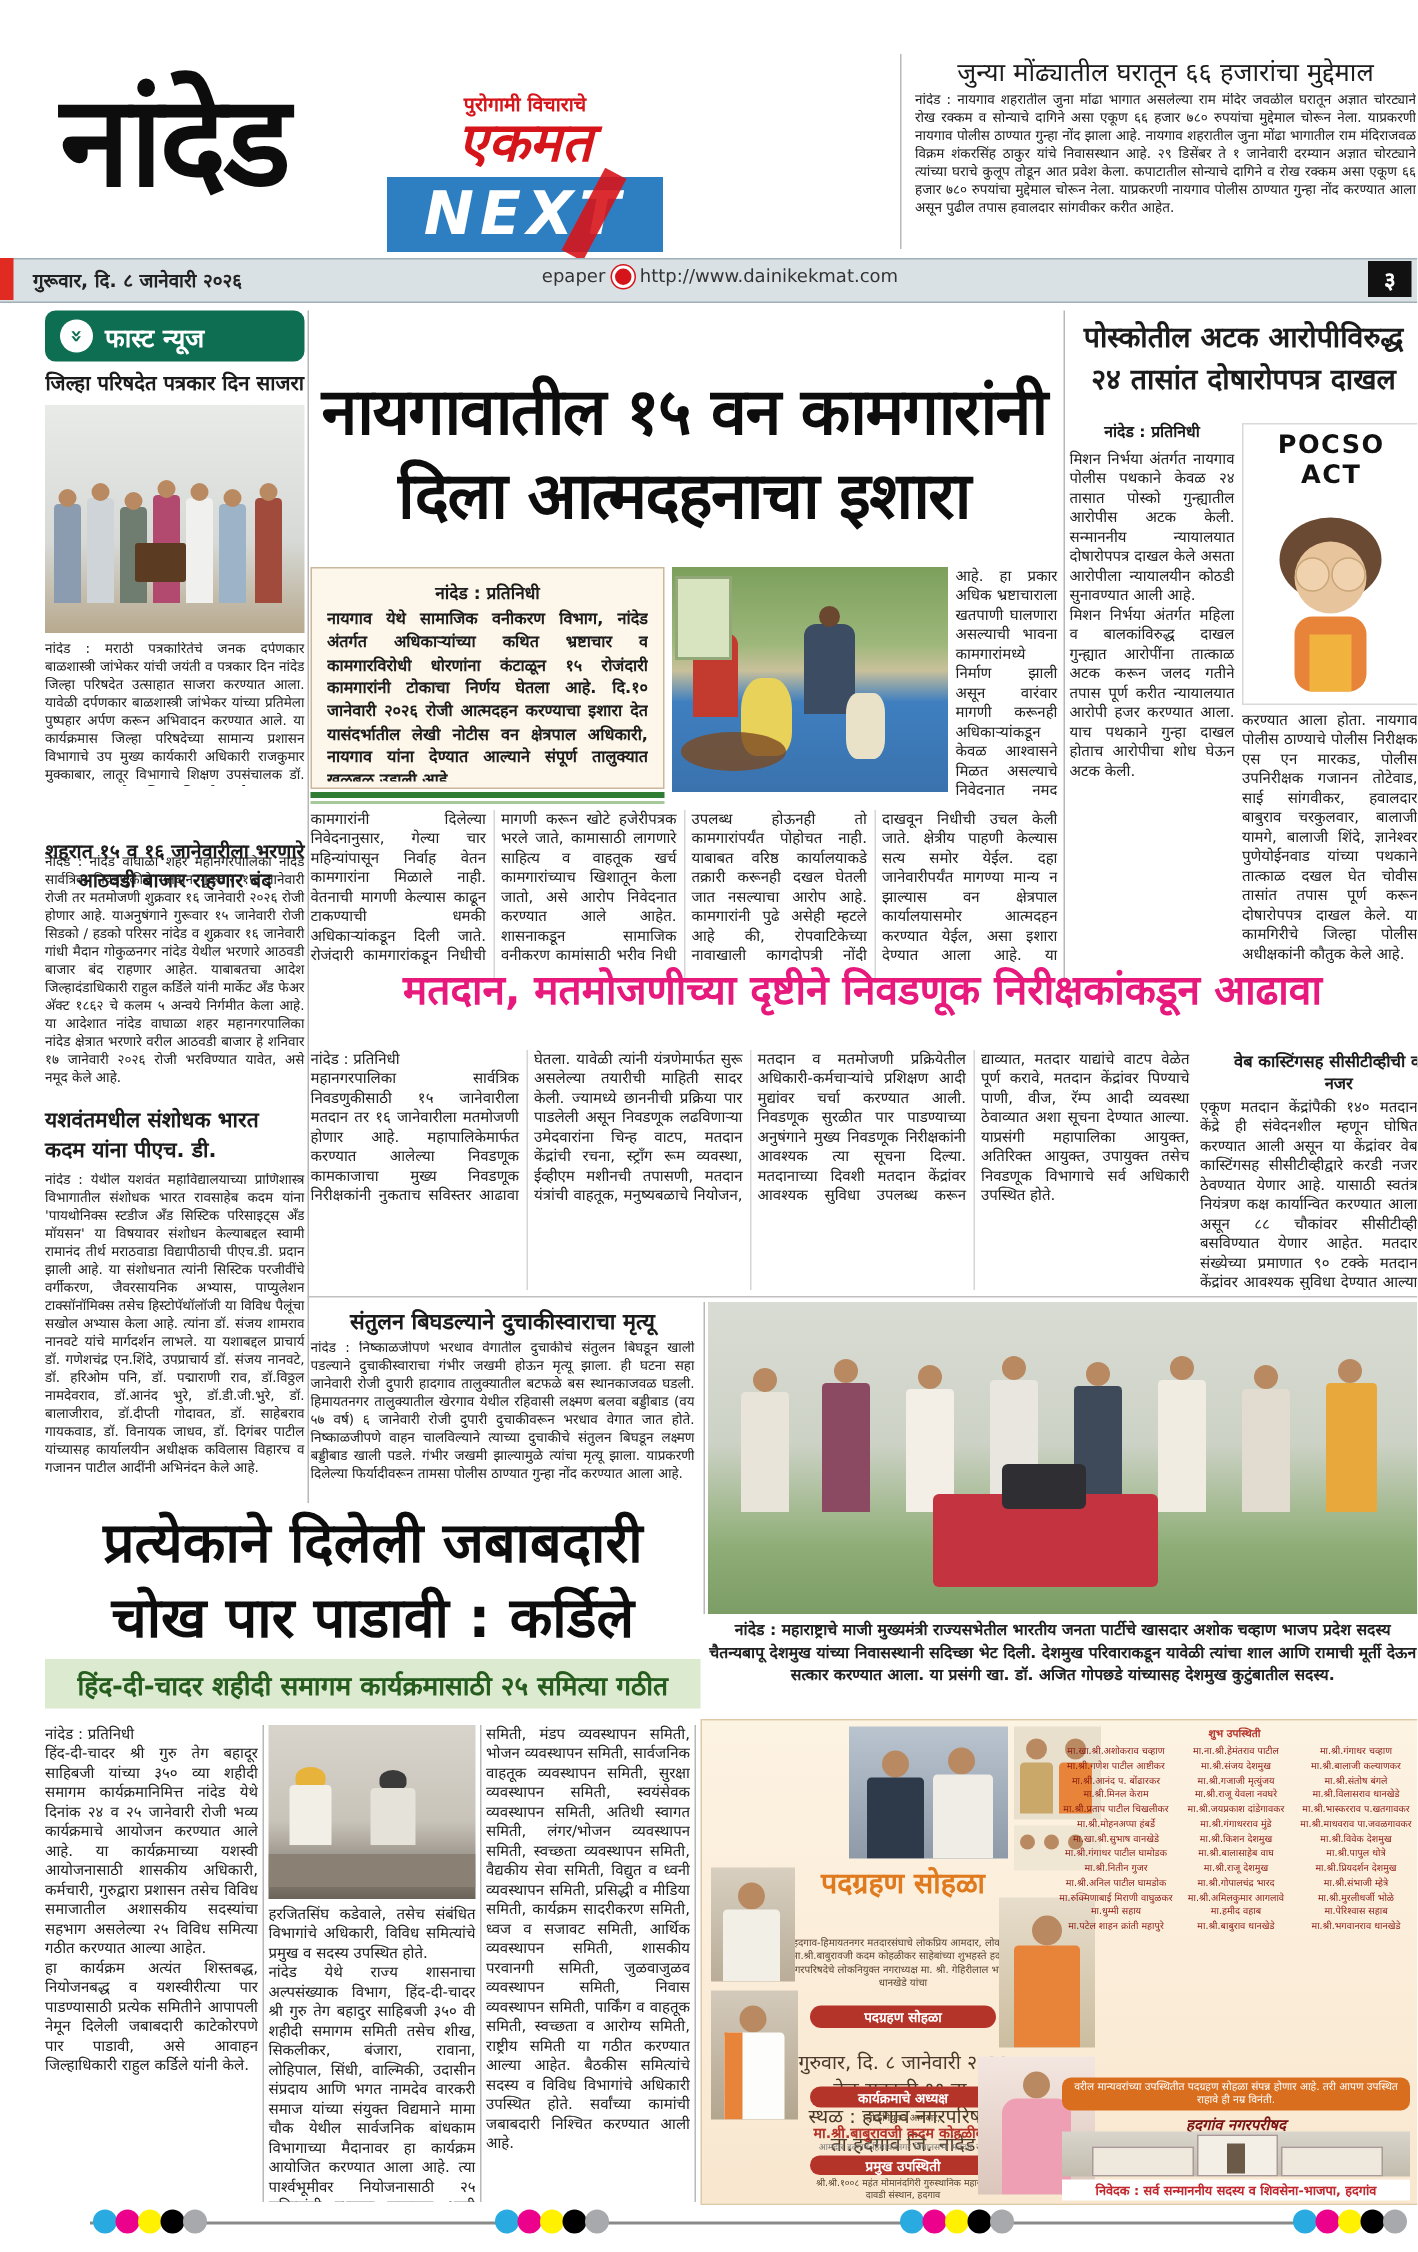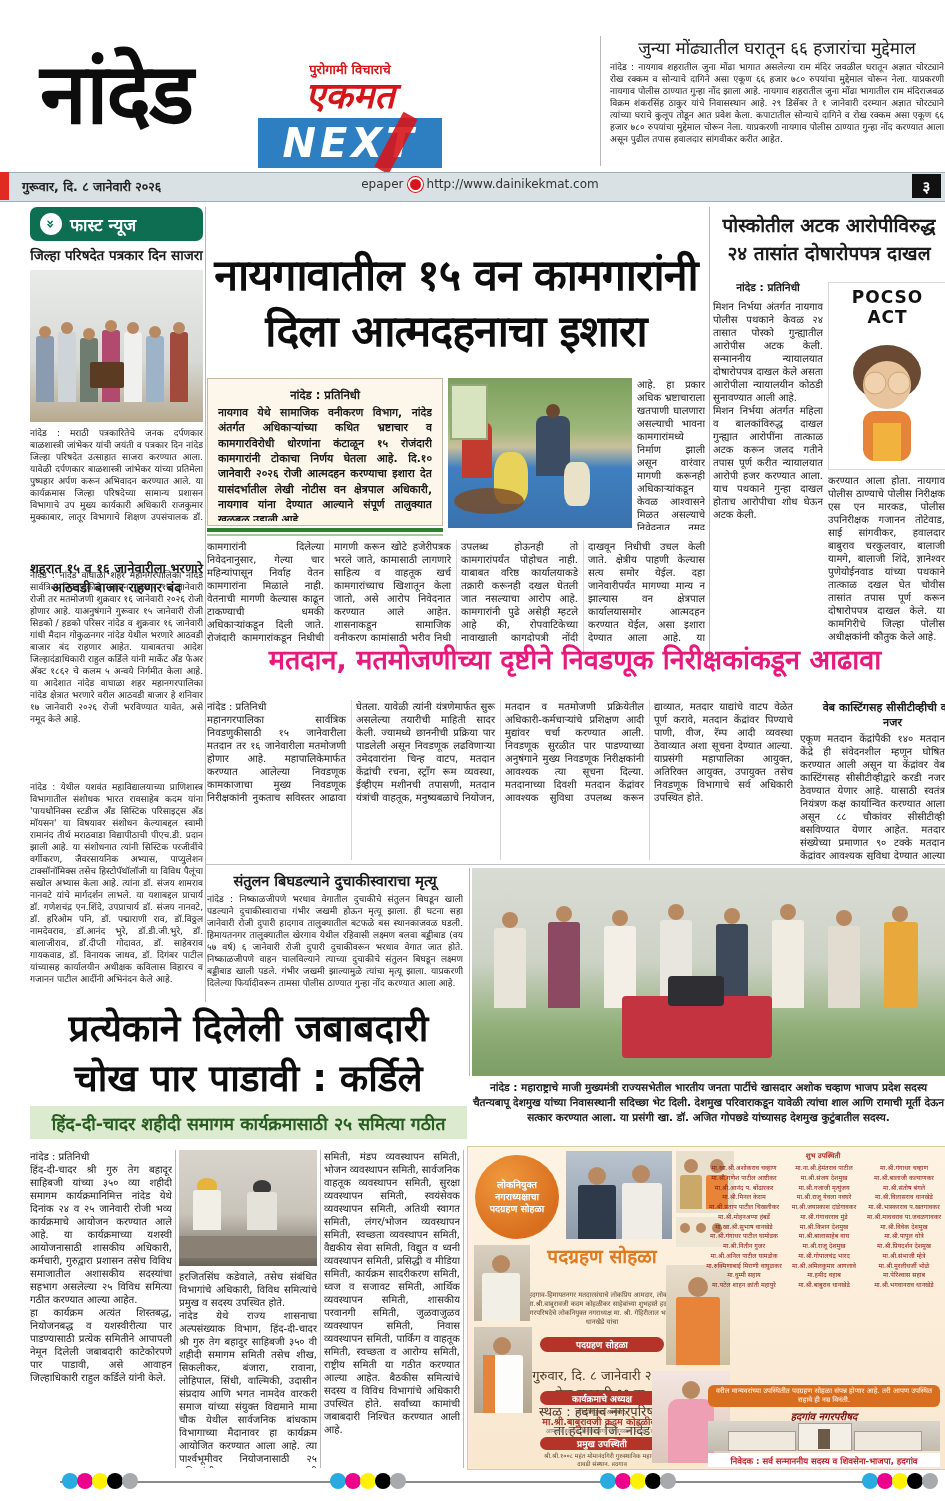--- a/index.html
+++ b/index.html
@@ -109,20 +109,21 @@
       <div class="head" style="left:119px;bottom:84px;width:12px;height:12px;"></div>
     <div class="fig" style="left:140px;bottom:20px;width:18px;height:70px;background:#a04b3c;"></div>
       <div class="head" style="left:143px;bottom:88px;width:12px;height:12px;"></div>
     <div style="position:absolute;left:60px;bottom:34px;width:34px;height:26px;background:#5b3b22;border-radius:2px;"></div>
   </div>
   <div class="abs just t9 clip" style="left:30px;top:428px;width:173px;height:96px;">नांदेड : मराठी पत्रकारितेचे जनक दर्पणकार बाळशास्त्री जांभेकर यांची जयंती व पत्रकार दिन नांदेड जिल्हा परिषदेत उत्साहात साजरा करण्यात आला. यावेळी दर्पणकार बाळशास्त्री जांभेकर यांच्या प्रतिमेला पुष्पहार अर्पण करून अभिवादन करण्यात आले. या कार्यक्रमास जिल्हा परिषदेच्या सामान्य प्रशासन विभागाचे उप मुख्य कार्यकारी अधिकारी राजकुमार मुक्काबार, लातूर विभागाचे शिक्षण उपसंचालक डॉ. दत्तात्रय मठपती, शिक्षणाधिकारी तसेच पत्रकार उपस्थित होते.</div>
 
   <div class="abs ctr bold" style="left:30px;top:560px;width:173px;font-size:13px;line-height:1.45;">शहरात १५ व १६ जानेवारीला भरणारे आठवडी बाजार राहणार बंद</div>
   <div class="abs just t9 clip" style="left:30px;top:570px;width:173px;height:164px;">नांदेड : नांदेड वाघाळा शहर महानगरपालिका नांदेड सार्वत्रिक निवडणुकीचे मतदान गुरूवार १५ जानेवारी रोजी तर मतमोजणी शुक्रवार १६ जानेवारी २०२६ रोजी होणार आहे. याअनुषंगाने गुरूवार १५ जानेवारी रोजी सिडको / हडको परिसर नांदेड व शुक्रवार १६ जानेवारी गांधी मैदान गोकुळनगर नांदेड येथील भरणारे आठवडी बाजार बंद राहणार आहेत. याबाबतचा आदेश जिल्हादंडाधिकारी राहुल कर्डिले यांनी मार्केट अँड फेअर अ‍ॅक्ट १८६२ चे कलम ५ अन्वये निर्गमीत केला आहे. या आदेशात नांदेड वाघाळा शहर महानगरपालिका नांदेड क्षेत्रात भरणारे वरील आठवडी बाजार हे शनिवार १७ जानेवारी २०२६ रोजी भरविण्यात यावेत, असे नमूद केले आहे.</div>
 
+  <div class="abs bold" style="left:30px;top:738px;width:173px;font-size:14px;line-height:1.4;">यशवंतमधील संशोधक भारत कदम यांना पीएच. डी.</div>
   <div class="abs just t9 clip" style="left:30px;top:782px;width:173px;height:216px;">नांदेड : येथील यशवंत महाविद्यालयाच्या प्राणिशास्त्र विभागातील संशोधक भारत रावसाहेब कदम यांना 'पायथोनिक्स स्टडीज अँड सिस्टिक परिसाइट्स अँड मॉयसन' या विषयावर संशोधन केल्याबद्दल स्वामी रामानंद तीर्थ मराठवाडा विद्यापीठाची पीएच.डी. प्रदान झाली आहे. या संशोधनात त्यांनी सिस्टिक परजीवींचे वर्गीकरण, जैवरसायनिक अभ्यास, पाप्युलेशन टाक्सॉनॉमिक्स तसेच हिस्टोपॅथॉलॉजी या विविध पैलूंचा सखोल अभ्यास केला आहे. त्यांना डॉ. संजय शामराव नानवटे यांचे मार्गदर्शन लाभले. या यशाबद्दल प्राचार्य डॉ. गणेशचंद्र एन.शिंदे, उपप्राचार्य डॉ. संजय नानवटे, डॉ. हरिओम पनि, डॉ. पद्माराणी राव, डॉ.विठ्ठल नामदेवराव, डॉ.आनंद भुरे, डॉ.डी.जी.भुरे, डॉ. बालाजीराव, डॉ.दीप्ती गोदावत, डॉ. साहेबराव गायकवाड, डॉ. विनायक जाधव, डॉ. दिगंबर पाटील यांच्यासह कार्यालयीन अधीक्षक कविलास विहारच व गजानन पाटील आदींनी अभिनंदन केले आहे.</div>
 
   <div class="abs rule-v" style="left:205px;top:207px;height:795px;"></div>
 
   <div class="abs ctr mainhead pre" style="left:207px;top:248px;width:498px;">नायगावातील १५ वन कामगारांनी
 दिला आत्मदहनाचा इशारा</div>
 
   <div class="abs introbox" style="left:207px;top:378px;width:236px;height:148px;box-sizing:border-box;">
     <div class="ctr bold" style="font-size:11.5px;margin-bottom:3px;">नांदेड : प्रतिनिधी</div>
     <div class="just clip" style="font-size:10.8px;line-height:1.42;font-weight:600;height:116px;">नायगाव येथे सामाजिक वनीकरण विभाग, नांदेड अंतर्गत अधिकाऱ्यांच्या कथित भ्रष्टाचार व कामगारविरोधी धोरणांना कंटाळून १५ रोजंदारी कामगारांनी टोकाचा निर्णय घेतला आहे. दि.१० जानेवारी २०२६ रोजी आत्मदहन करण्याचा इशारा देत यासंदर्भातील लेखी नोटीस वन क्षेत्रपाल अधिकारी, नायगाव यांना देण्यात आल्याने संपूर्ण तालुक्यात खळबळ उडाली आहे.</div>
@@ -216,23 +217,20 @@
     <div style="position:absolute;left:0;bottom:8px;width:138px;height:22px;background:#8a8174;"></div>
   </div>
   <div class="abs just t85 clip pre" style="left:179px;top:1270px;width:138px;height:198px;">हरजितसिंघ कडेवाले, तसेच संबंधित विभागांचे अधिकारी, विविध समित्यांचे प्रमुख व सदस्य उपस्थित होते.
 नांदेड येथे राज्य शासनाचा अल्पसंख्याक विभाग, हिंद-दी-चादर श्री गुरु तेग बहादुर साहिबजी ३५० वी शहीदी समागम समिती तसेच शीख, सिकलीकर, बंजारा, रावाना, लोहिपाल, सिंधी, वाल्मिकी, उदासीन संप्रदाय आणि भगत नामदेव वारकरी समाज यांच्या संयुक्त विद्यमाने मामा चौक येथील सार्वजनिक बांधकाम विभागाच्या मैदानावर हा कार्यक्रम आयोजित करण्यात आला आहे. त्या पार्श्वभूमीवर नियोजनासाठी २५ समित्यांची स्थापना करण्यात आली आहे.
 कार्यक्रम नियोजनासाठी जागरण व्यवस्थापन</div>
   <div class="abs rule-v" style="left:320px;top:1150px;height:318px;"></div>
   <div class="abs just t85 clip" style="left:324px;top:1150px;width:136px;height:318px;">समिती, मंडप व्यवस्थापन समिती, भोजन व्यवस्थापन समिती, सार्वजनिक वाहतूक व्यवस्थापन समिती, सुरक्षा व्यवस्थापन समिती, स्वयंसेवक व्यवस्थापन समिती, अतिथी स्वागत समिती, लंगर/भोजन व्यवस्थापन समिती, स्वच्छता व्यवस्थापन समिती, वैद्यकीय सेवा समिती, विद्युत व ध्वनी व्यवस्थापन समिती, प्रसिद्धी व मीडिया समिती, कार्यक्रम सादरीकरण समिती, ध्वज व सजावट समिती, आर्थिक व्यवस्थापन समिती, शासकीय परवानगी समिती, जुळवाजुळव व्यवस्थापन समिती, निवास व्यवस्थापन समिती, पार्किंग व वाहतूक समिती, स्वच्छता व आरोग्य समिती, राष्ट्रीय समिती या गठीत करण्यात आल्या आहेत. बैठकीस समित्यांचे सदस्य व विविध विभागांचे अधिकारी उपस्थित होते. सर्वांच्या कामांची जबाबदारी निश्चित करण्यात आली आहे.</div>
   <div class="abs rule-v" style="left:463px;top:1150px;height:318px;"></div>
 
   <div class="abs ad" style="left:467px;top:1146px;width:478px;height:322px;">
-    <div class="adbadge abs" style="left:7px;top:8px;width:84px;height:84px;">
-      <span>लोकनियुक्त नगराध्यक्षाचा पदग्रहण सोहळा</span>
-    </div>
 
     <div class="photo" style="left:98px;top:4px;width:106px;height:88px;background:linear-gradient(180deg,#b9c4cf,#8e9aa8);">
       <div class="head" style="left:22px;top:16px;width:18px;height:18px;"></div>
         <div class="fig" style="left:12px;top:34px;width:38px;height:54px;background:#2e3a4a;"></div>
       <div class="head" style="left:66px;top:14px;width:18px;height:18px;"></div>
         <div class="fig" style="left:56px;top:32px;width:40px;height:56px;background:#f0ede6;"></div>
     </div>
 
     <div class="photo" style="left:208px;top:4px;width:58px;height:62px;background:#e9dfcd;">
       <div class="head" style="left:8px;top:8px;width:14px;height:14px;"></div>

